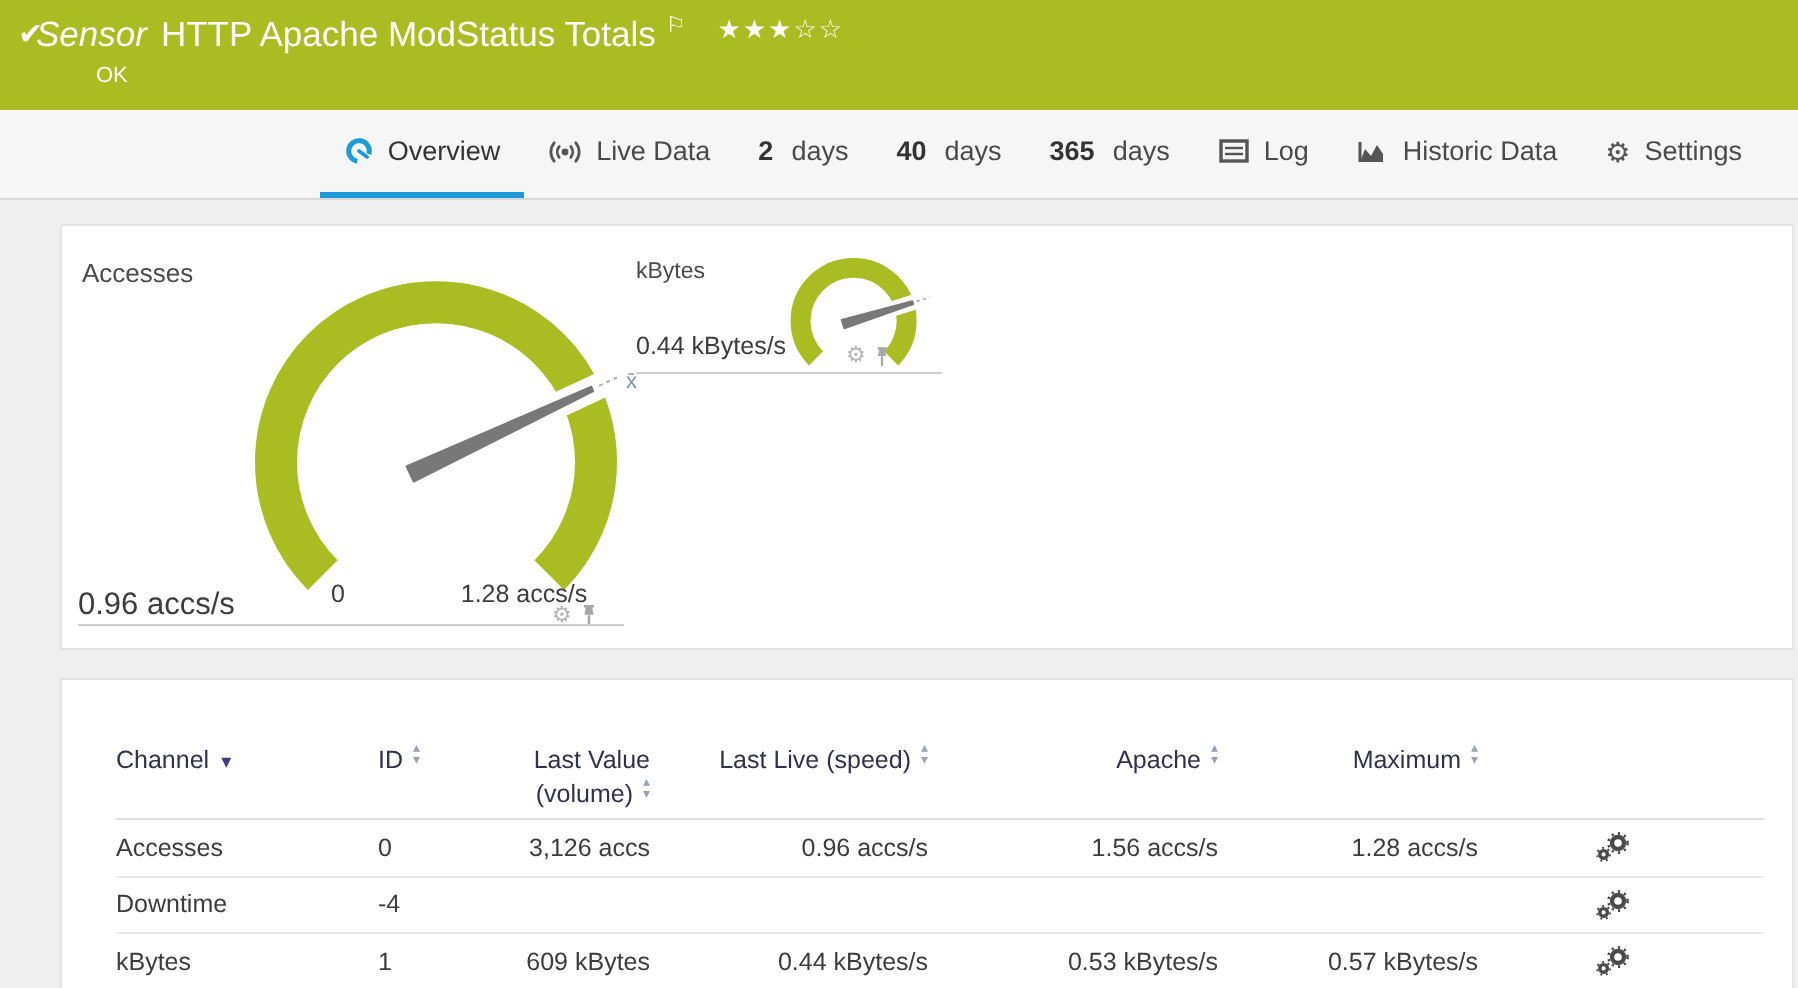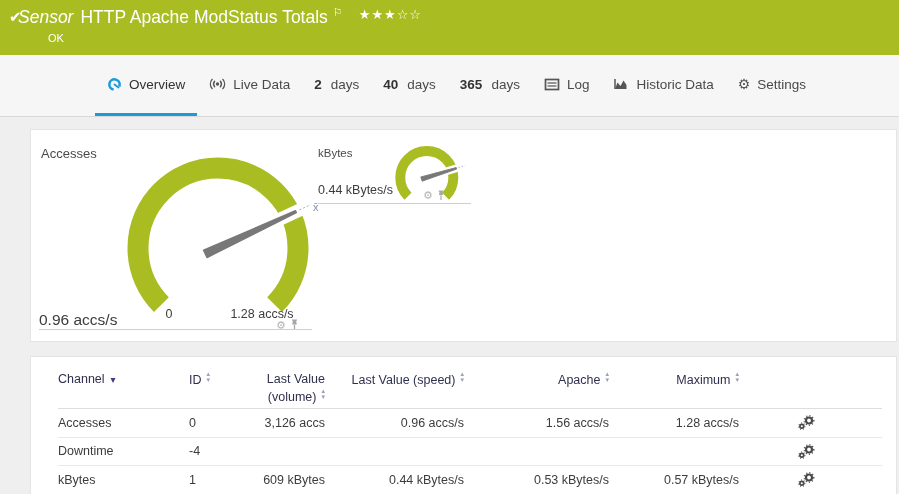--- a/index.html
+++ b/index.html
@@ -15,22 +15,22 @@
   }
   .topbar .check { position: absolute; left: 9px; top: 8px; font-size: 15px; font-weight: 700; }
   .topbar .titleline { position: absolute; left: 18px; top: 6px; font-size: 17.5px; white-space: nowrap; }
   .topbar .prefix { font-style: italic; margin-right: 7px; }
   .topbar .flag { font-size: 11px; vertical-align: 7px; margin-left: 5px; }
   .topbar .stars { margin-left: 16px; font-size: 13px; letter-spacing: 1px; vertical-align: 4px; cursor: pointer; }
   .topbar .ok { position: absolute; left: 48px; top: 32px; font-size: 11px; font-weight: 400; }
 
   
   .tabstrip {
-    height: 62px; background: #f6f6f6; border-bottom: 1px solid #d9d9d9;
-    display: flex; justify-content: center; align-items: stretch;
+    height: 45px; background: #f6f6f6; border-bottom: 1px solid #d9d9d9;
+    display: flex; justify-content: flex-end; align-items: stretch;
     padding: 0 16px 0 30px;
   }
   .tab {
     display: flex; align-items: center; gap: 7px;
     font-size: 13.5px; color: #4a4a4a; padding: 0 12px;
     border-bottom: 3px solid transparent; cursor: pointer; white-space: nowrap;
   }
   .tab .num { font-weight: 700; color: #333; margin-right: 2px; }
   .tab.active { border-bottom-color: #1d9bd9; color: #333; }
   .tab svg { display: block; }
@@ -47,21 +47,21 @@
   .big-value { position: absolute; font-size: 15.5px; color: #3c3c3c; }
   .widget-underline { position: absolute; border-bottom: 1px solid #cfcfcf; }
   .gauge-controls { position: absolute; display: flex; align-items: center; gap: 4px; cursor: pointer; }
   .gauge-controls .gearglyph { font-size: 11px; color: #b3b3b3; line-height: 1; }
 
   .small-label { font-size: 11.5px; }
   .small-value { font-size: 12.5px; }
 
   
   .panel.tablepanel { height: 170px; overflow: hidden; }
-  .tablewrap { margin: 0 14px 0 27px; padding-top: 14px; }
+  .tablewrap { margin: 0 14px 0 27px; padding-top: 32px; }
   .tgrid {
     display: grid;
     grid-template-columns: 131px 60px 90px 145px 145px 130px 95px;
     align-items: center;
   }
   .thead { border-bottom: 1px solid #dedede; align-items: start; min-height: 38px; }
   .th { font-size: 12.5px; color: #30304f; line-height: 1.35; }
   .th.right, .td.right { text-align: right; }
   .th.c3, .td.c3 { padding-right: 14px; }
   .th.c4, .td.c4, .th.c5, .td.c5, .th.c6, .td.c6 { padding-right: 20px; }
@@ -185,21 +185,21 @@
 
   <div class="panel tablepanel">
     <div class="tablewrap">
 
       <div class="tgrid thead">
         <div class="th"><span>Channel</span><span class="sort-desc">▾</span></div>
         <div class="th"><span>ID</span><span class="sort">▴
 ▾</span></div>
         <div class="th right c3"><span>Last Value (volume)</span><span class="sort">▴
 ▾</span></div>
-        <div class="th right c4"><span>Last Value (speed)</span><span class="sort">▴
+        <div class="th right c4"><span>Last Live (speed)</span><span class="sort">▴
 ▾</span></div>
         <div class="th right c5"><span>Apache</span><span class="sort">▴
 ▾</span></div>
         <div class="th right c6"><span>Maximum</span><span class="sort">▴
 ▾</span></div>
         <div class="th"></div>
       </div>
 
       <div class="tgrid trow">
         <div class="td">Accesses</div>

